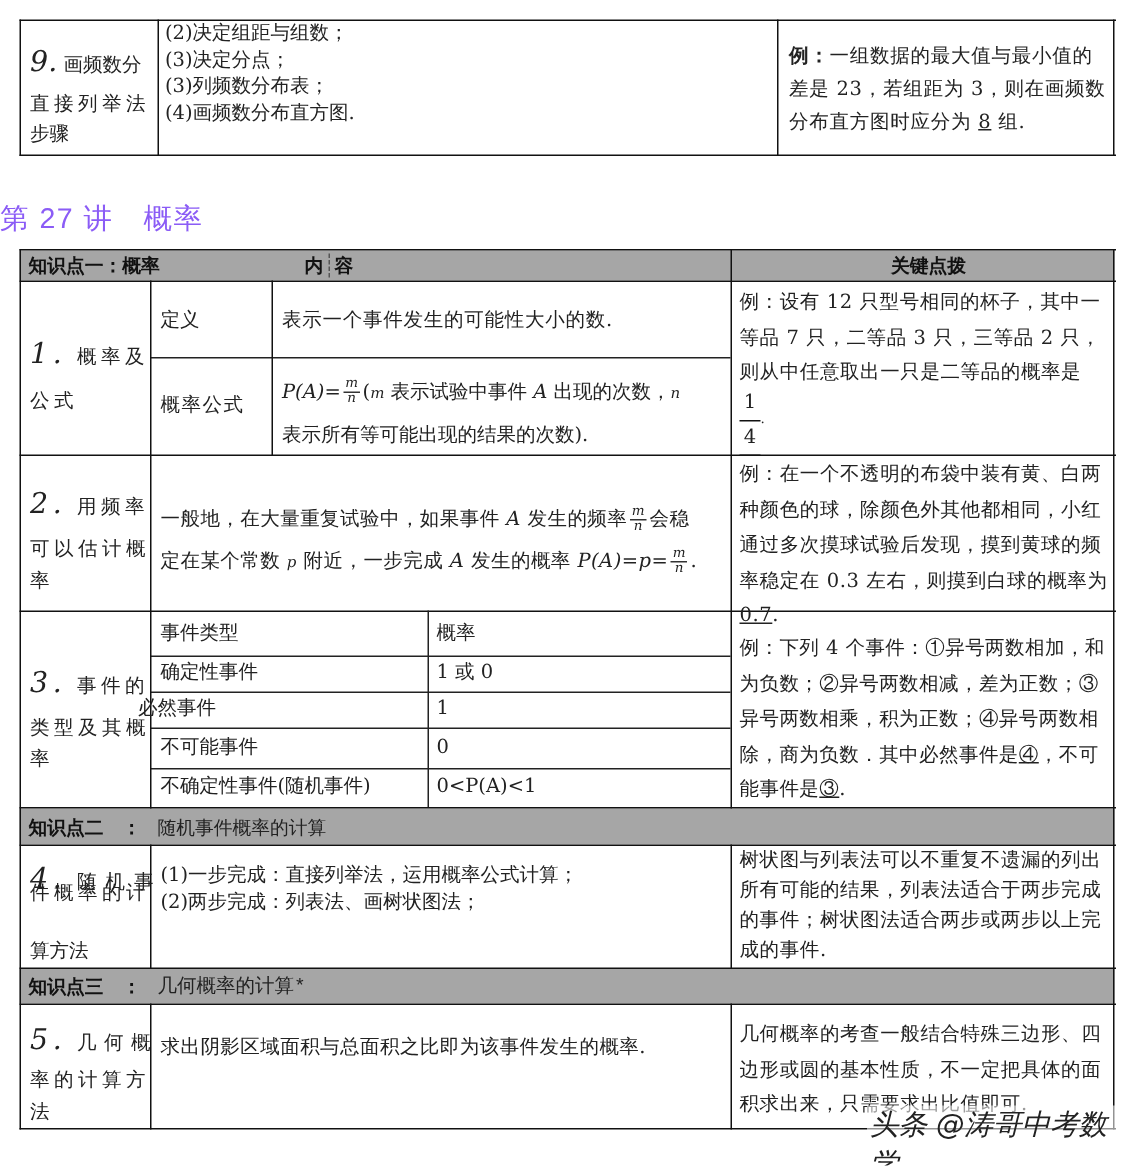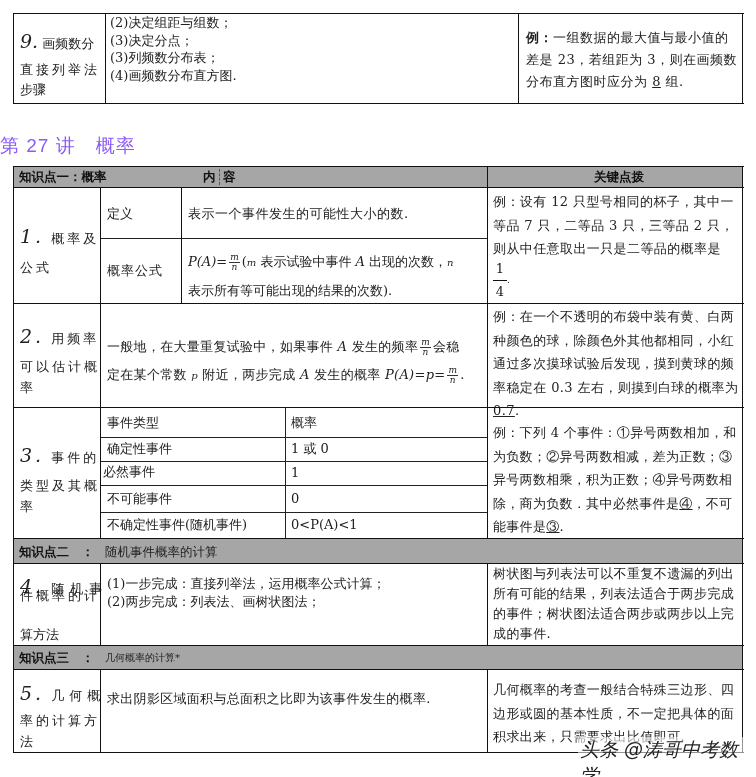--- a/index.html
+++ b/index.html
@@ -137,21 +137,21 @@
     <div class="txt lbl" style="left:20px;top:357px;">可以估计概</div>
     <div class="txt" style="left:20px;top:378px;">率</div>
 
     <div class="txt" style="left:107px;top:320px;line-height:30px;letter-spacing:0.3px;margin-top:12px;">
       <span>一般地，在大量重复试验中，如果事件 </span><span class="it">A</span><span> 发生的频率</span><span class="frac">
           <span class="n">m</span>
           <span>n</span>
         </span><span>会稳</span>
     </div>
     <div class="txt" style="left:107px;top:360px;line-height:30px;letter-spacing:0.3px;">
-      <span>定在某个常数 </span><span class="it" style="font-size:10px;">p</span><span> 附近，两步完成 </span><span class="it">A</span><span> 发生的概率 </span><span class="it">P(A)=p=</span><span class="frac">
+      <span>定在某个常数 </span><span class="it" style="font-size:10px;">p</span><span> 附近，一步完成 </span><span class="it">A</span><span> 发生的概率 </span><span class="it">P(A)=p=</span><span class="frac">
           <span class="n">m</span>
           <span>n</span>
         </span><span>.</span>
     </div>
 
     <div class="wrap" style="left:493px;top:305px;width:246px;letter-spacing:0.4px;">
       <span>例：在一个不透明的布袋中装有黄、白两种颜色的球，除颜色外其他都相同，小红通过多次摸球试验后发现，摸到黄球的频率稳定在 0.3 左右，则摸到白球的概率为</span><span class="u">0.7</span><span>.</span>
     </div>
   </div>
 
@@ -161,21 +161,21 @@
       <span>事件的</span>
     </div>
     <div class="txt lbl" style="left:20px;top:476px;">类型及其概</div>
     <div class="txt" style="left:20px;top:497px;">率</div>
 
     <div class="txt" style="left:107px;top:413px;">事件类型</div>
     <div class="txt" style="left:291px;top:413px;">概率</div>
 
     <div class="txt" style="left:107px;top:439px;">确定性事件</div>
     <div class="txt" style="left:291px;top:439px;">1 或 0</div>
-    <div class="txt" style="left:103px;top:463px;font-family:Liberation Mono, monospace;">必然事件</div>
+    <div class="txt" style="left:92px;top:463px;">必然事件</div>
     <div class="txt" style="left:291px;top:463px;">1</div>
     <div class="txt" style="left:107px;top:489px;">不可能事件</div>
     <div class="txt" style="left:291px;top:489px;">0</div>
     <div class="txt" style="left:107px;top:515px;">不确定性事件(随机事件)</div>
     <div class="txt" style="left:291px;top:515px;">0&lt;P(A)&lt;1</div>
 
     <div class="wrap" style="left:493px;top:421px;width:246px;letter-spacing:0.3px;">
       <span>例：下列 4 个事件：①异号两数相加，和为负数；②异号两数相减，差为正数；③异号两数相乘，积为正数；④异号两数相除，商为负数．其中必然事件是</span><span class="u">④</span><span>，不可能事件是</span><span class="u">③</span><span>.</span>
     </div>
   </div>
@@ -193,21 +193,21 @@
 
     <div style="position:absolute;left:107px;top:575px;line-height:18px;">
       <div>(1)一步完成：直接列举法，运用概率公式计算；</div>
       <div>(2)两步完成：列表法、画树状图法；</div>
     </div>
 
     <div class="wrap" style="left:493px;top:564px;width:246px;line-height:20px;letter-spacing:0.4px;">树状图与列表法可以不重复不遗漏的列出所有可能的结果，列表法适合于两步完成的事件；树状图法适合两步或两步以上完成的事件.</div>
   </div>
 
   <div class="txt hdr bold" style="left:19px;top:648px;">知识点三　：</div>
-  <div class="txt" style="left:105px;top:648px;font-size:10px;">几何概率的计算*</div>
+  <div class="txt" style="left:105px;top:648px;font-size:13px;font-family:Liberation Mono, monospace;">几何概率的计算*</div>
 
   <div>
     <div class="txt lbl" style="left:20px;top:683px;">
       <span class="num">5.</span>
       <span style="letter-spacing:5px;">几何概</span>
     </div>
     <div class="txt lbl" style="left:20px;top:711px;">率的计算方</div>
     <div class="txt" style="left:20px;top:732px;">法</div>
 
     <div class="txt" style="left:107px;top:689px;letter-spacing:0.3px;">求出阴影区域面积与总面积之比即为该事件发生的概率.</div>

